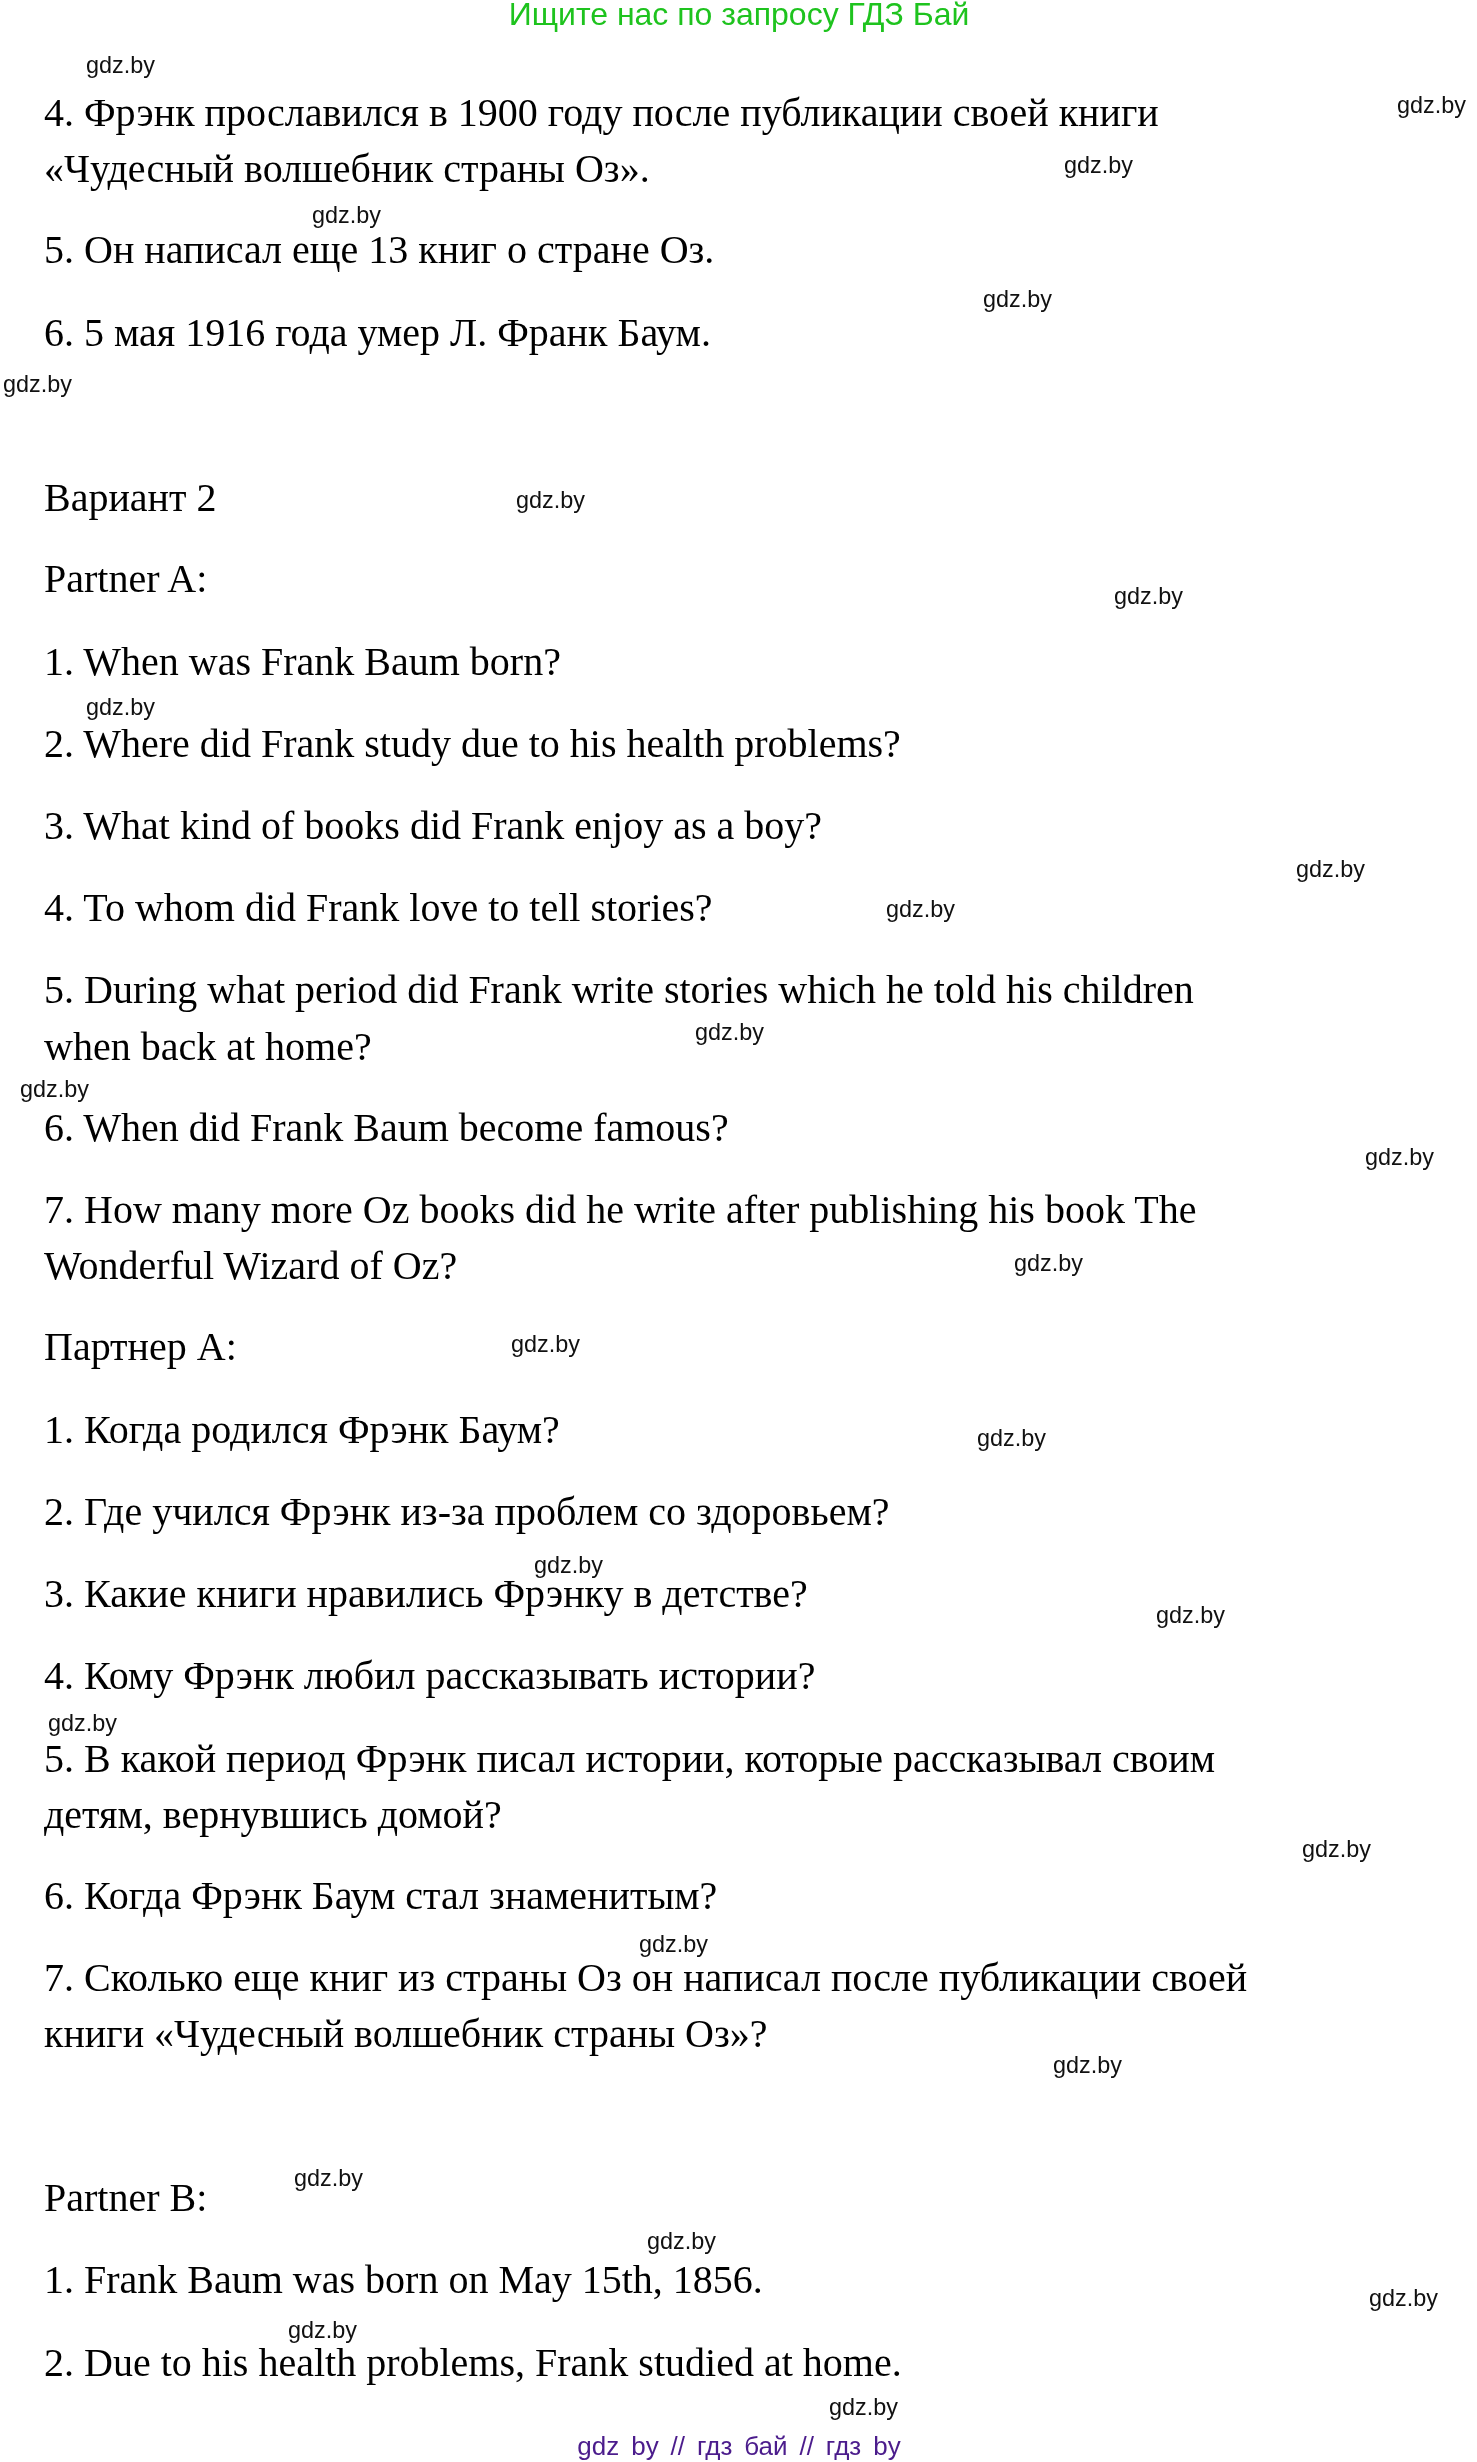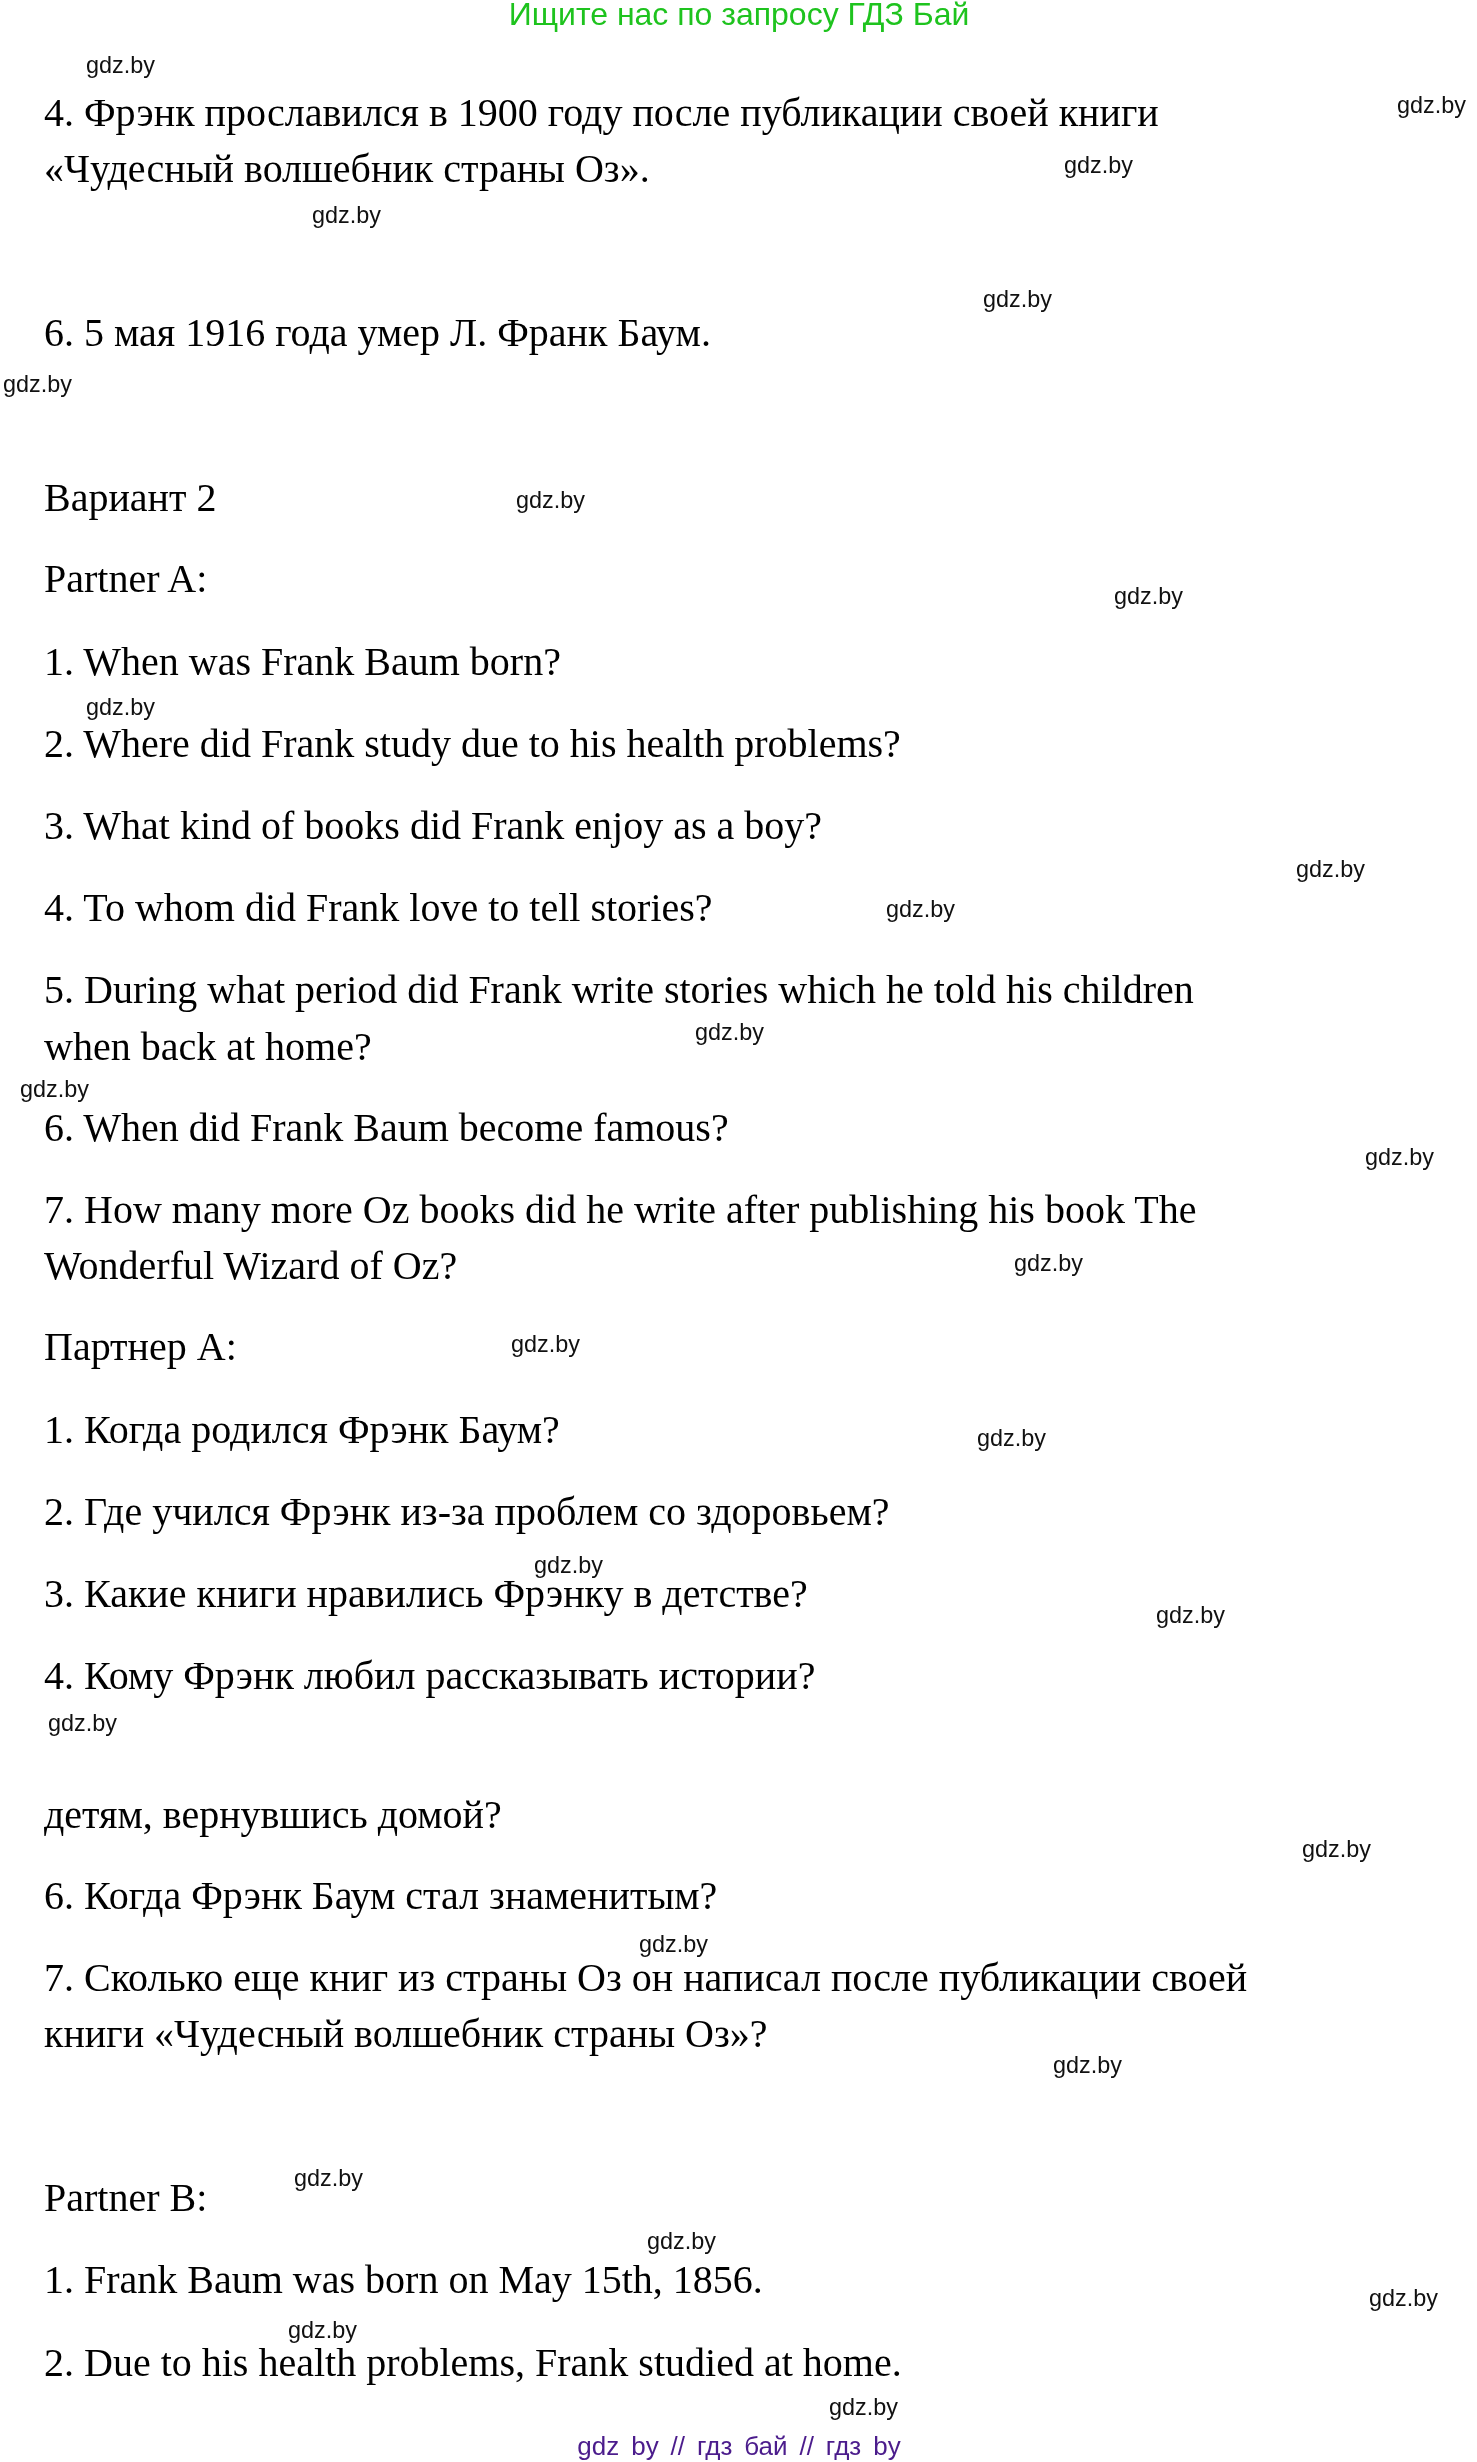--- a/index.html
+++ b/index.html
@@ -29,40 +29,42 @@
 </style>
 </head>
 <body>
 
 <div class="page">
 
   <div class="banner">Ищите нас по запросу ГДЗ Бай</div>
 
   <div class="line" style="top:90px">4. Фрэнк прославился в 1900 году после публикации своей книги</div>
   <div class="line" style="top:146px">«Чудесный волшебник страны Оз».</div>
+  <div class="line" style="top:227px">5. Он написал еще 13 книг о стране Оз.</div>
   <div class="line" style="top:310px">6. 5 мая 1916 года умер Л. Франк Баум.</div>
 
   <div class="line heading" style="top:475px">Вариант 2</div>
 
   <div class="line heading" style="top:556px">Partner A:</div>
   <div class="line" style="top:639px">1. When was Frank Baum born?</div>
   <div class="line" style="top:721px">2. Where did Frank study due to his health problems?</div>
   <div class="line" style="top:803px">3. What kind of books did Frank enjoy as a boy?</div>
   <div class="line" style="top:885px">4. To whom did Frank love to tell stories?</div>
   <div class="line" style="top:967px">5. During what period did Frank write stories which he told his children</div>
   <div class="line" style="top:1024px">when back at home?</div>
   <div class="line" style="top:1105px">6. When did Frank Baum become famous?</div>
   <div class="line" style="top:1187px">7. How many more Oz books did he write after publishing his book The</div>
   <div class="line" style="top:1243px">Wonderful Wizard of Oz?</div>
 
   <div class="line heading" style="top:1324px">Партнер А:</div>
   <div class="line" style="top:1407px">1. Когда родился Фрэнк Баум?</div>
   <div class="line" style="top:1489px">2. Где учился Фрэнк из-за проблем со здоровьем?</div>
   <div class="line" style="top:1571px">3. Какие книги нравились Фрэнку в детстве?</div>
   <div class="line" style="top:1653px">4. Кому Фрэнк любил рассказывать истории?</div>
+  <div class="line" style="top:1736px">5. В какой период Фрэнк писал истории, которые рассказывал своим</div>
   <div class="line" style="top:1792px">детям, вернувшись домой?</div>
   <div class="line" style="top:1873px">6. Когда Фрэнк Баум стал знаменитым?</div>
   <div class="line" style="top:1955px">7. Сколько еще книг из страны Оз он написал после публикации своей</div>
   <div class="line" style="top:2011px">книги «Чудесный волшебник страны Оз»?</div>
 
   <div class="line heading" style="top:2175px">Partner B:</div>
   <div class="line" style="top:2257px">1. Frank Baum was born on May 15th, 1856.</div>
   <div class="line" style="top:2340px">2. Due to his health problems, Frank studied at home.</div>
 
   <div class="wm" style="left:86px;top:53px">gdz.by</div>

